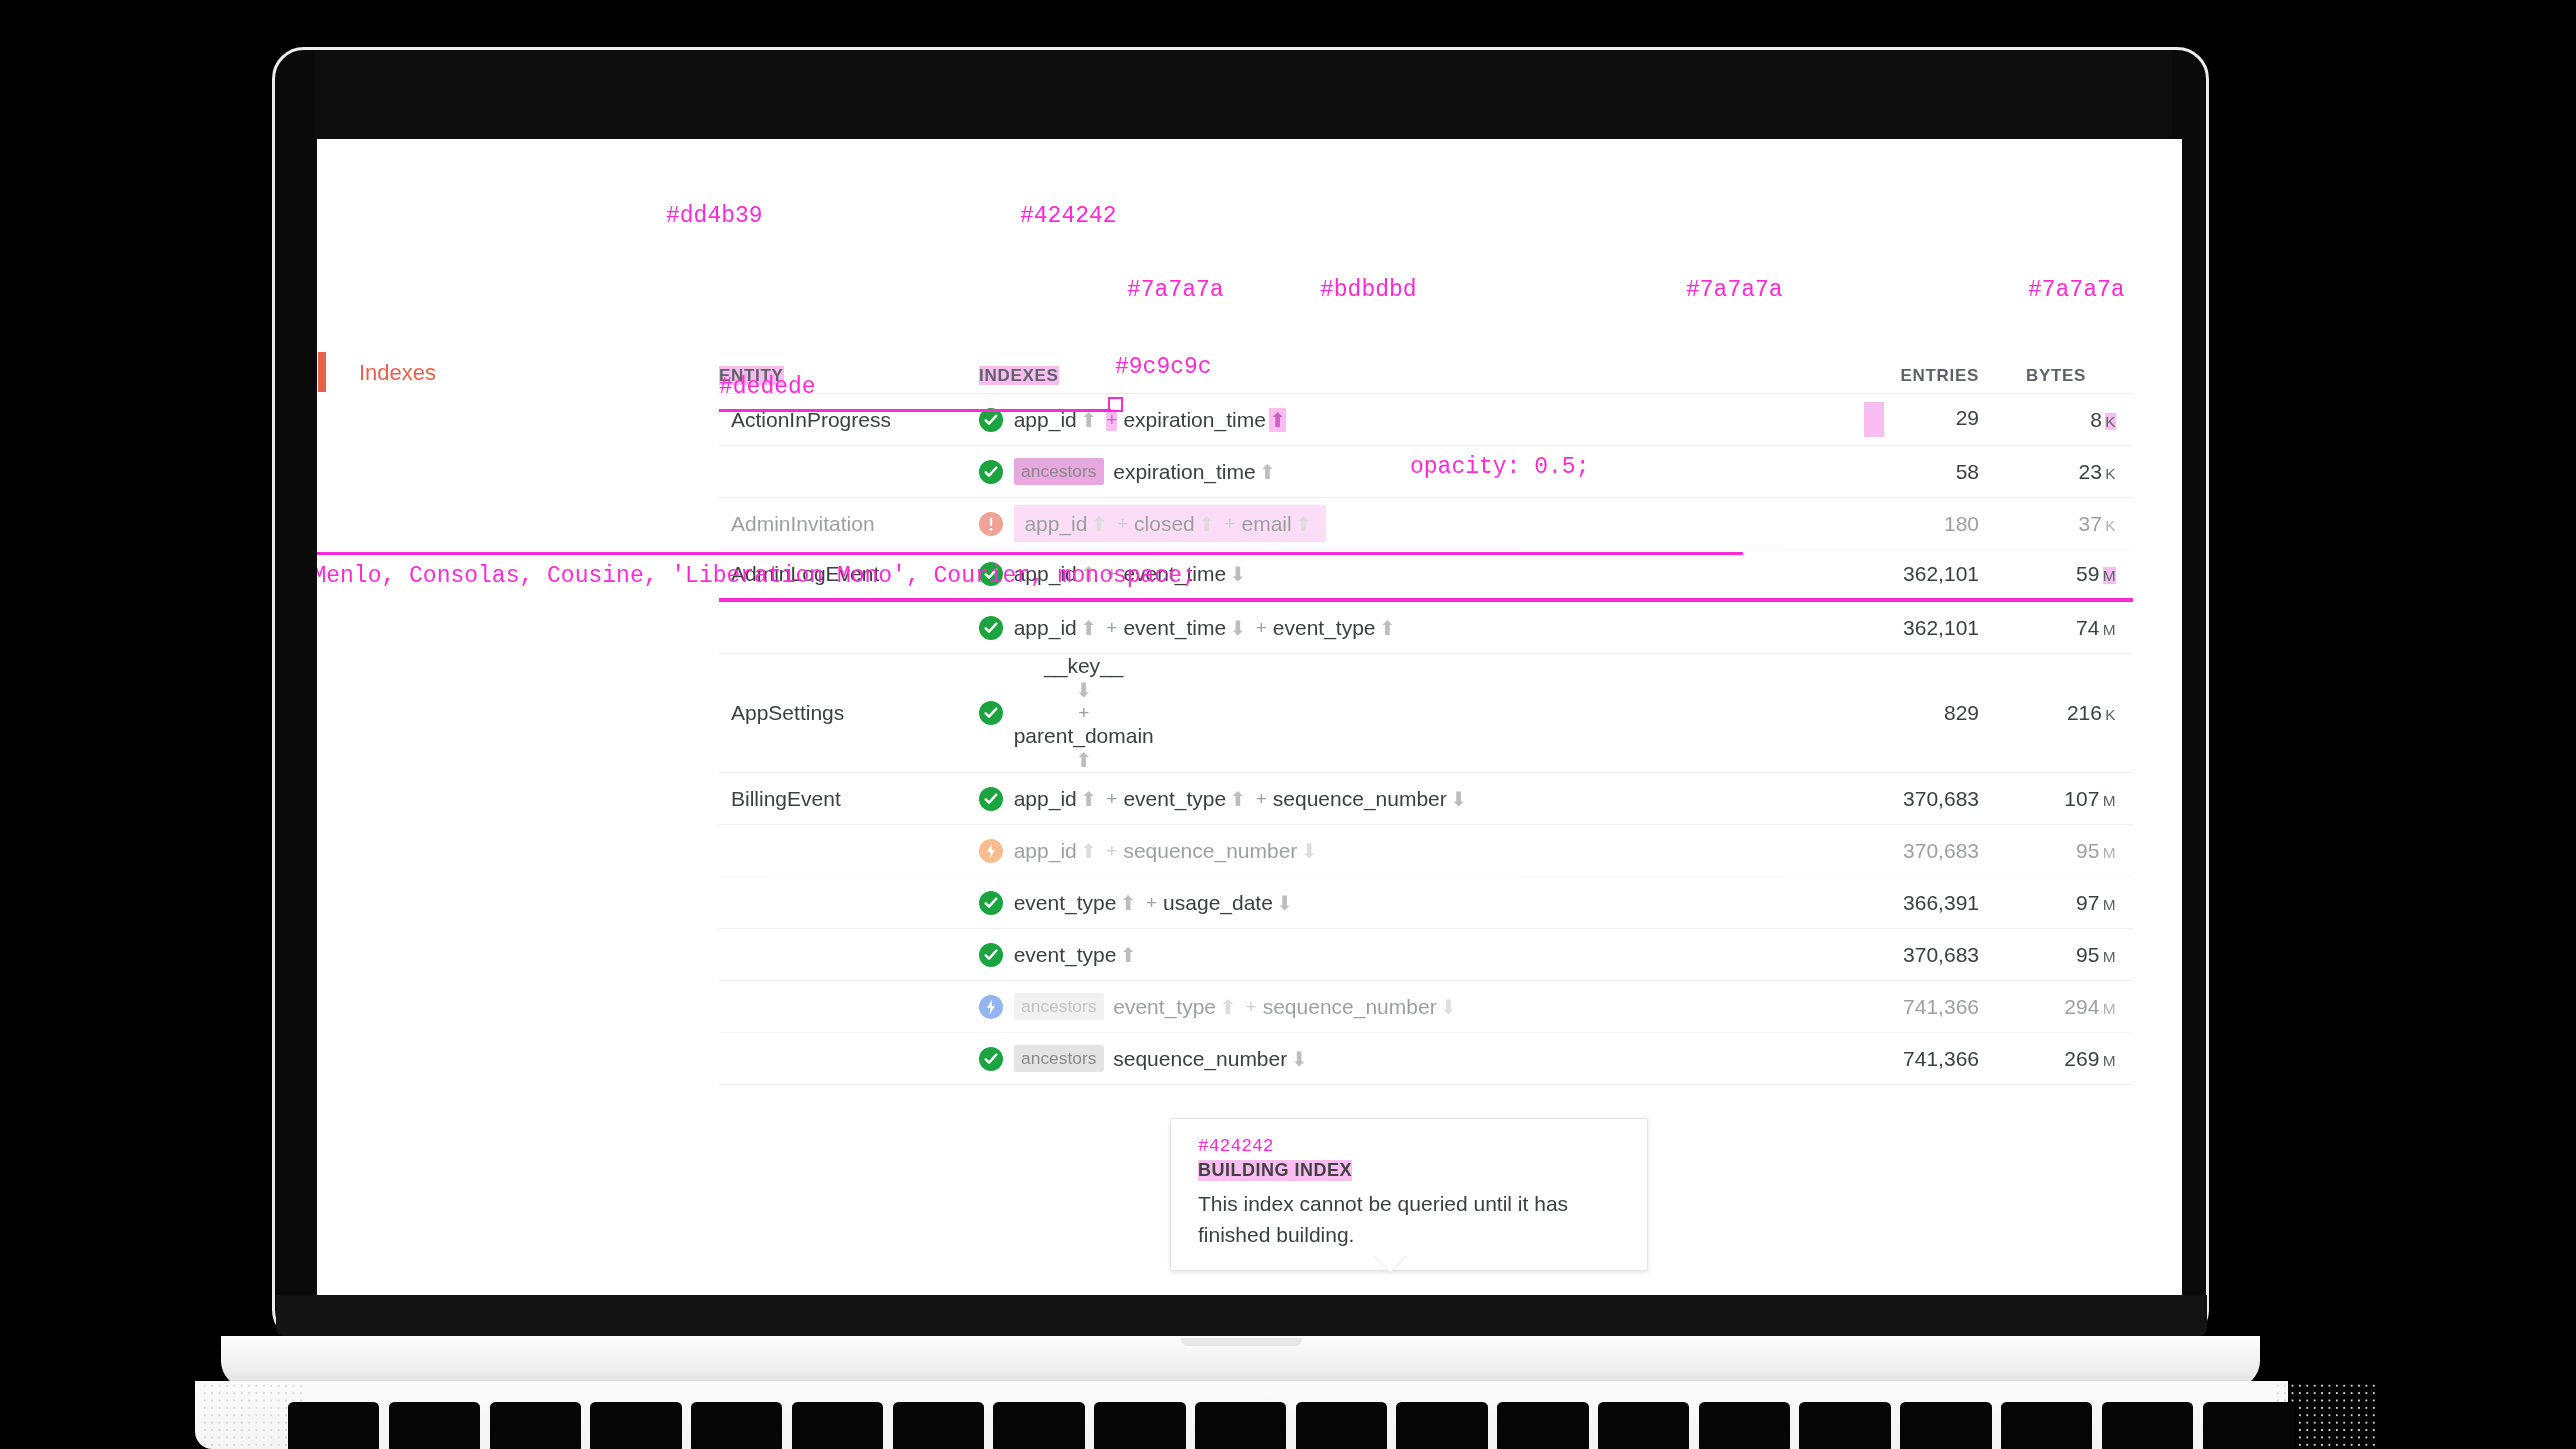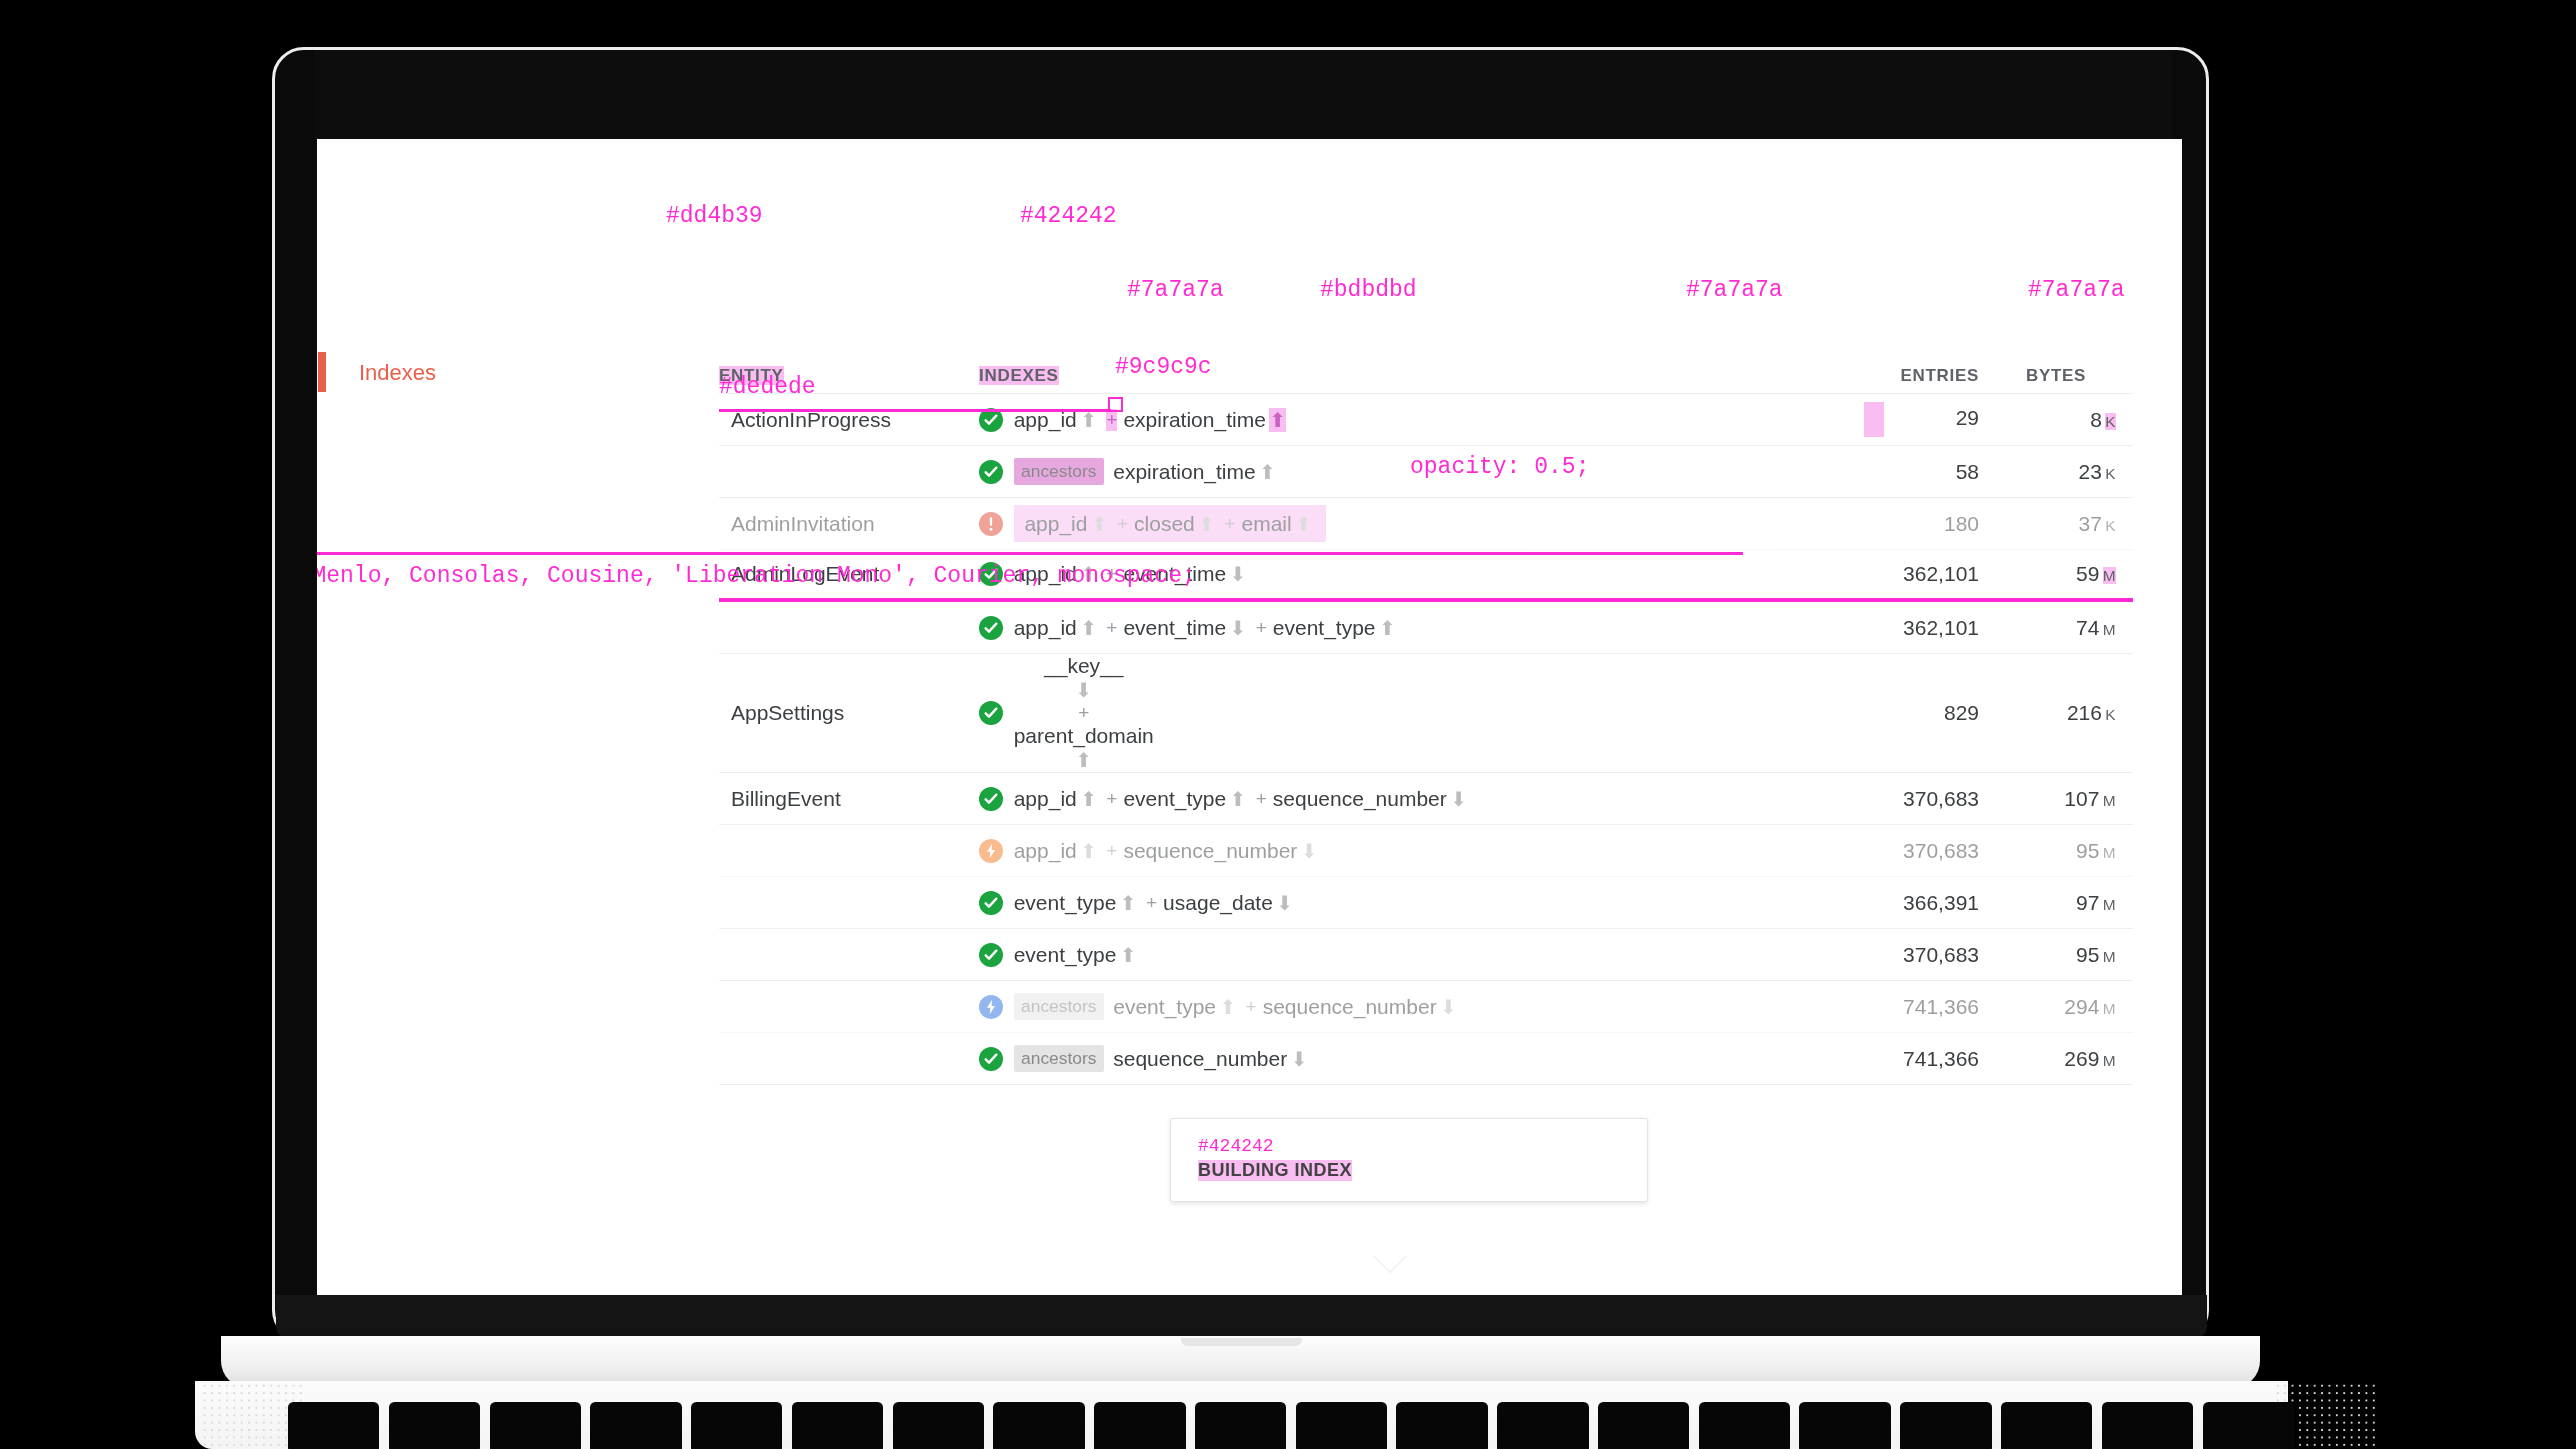--- a/index.html
+++ b/index.html
@@ -389,20 +389,21 @@
               </div>
               <div class="cell-entries"><span>741,366</span></div>
               <div class="cell-bytes"><span>269</span><span class="unit">M</span></div>
             </div>
           </div>
       </div>
 
       <div class="tooltip">
         <span class="tt-hex">#424242</span>
         <span class="tt-title">BUILDING INDEX</span>
+        <div class="tt-body">This index cannot be queried until it has finished building.</div>
       </div>
       <div class="tt-arrow"></div>
 
       <div class="ann" style="left:-20px; top:0;"></div>
 
       <div class="ann" style="left:349px; top:64px;">#dd4b39</div>
       <div class="ann" style="left:703px; top:64px;">#424242</div>
 
       <div class="ann" style="left:810px; top:138px;">#7a7a7a</div>
       <div class="ann" style="left:1003px; top:138px;">#bdbdbd</div>

